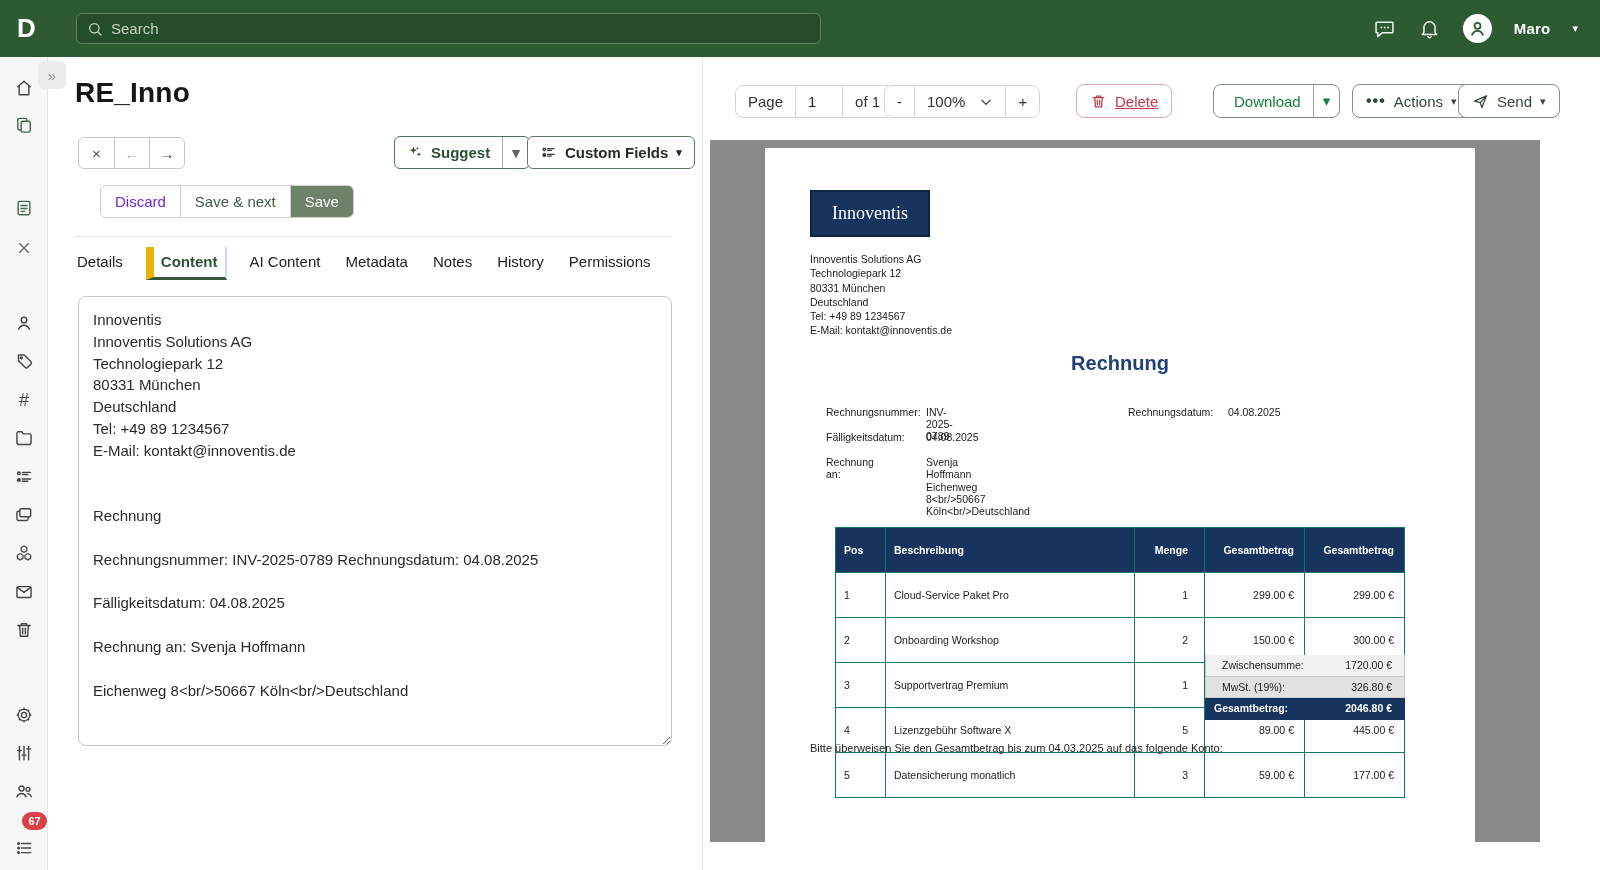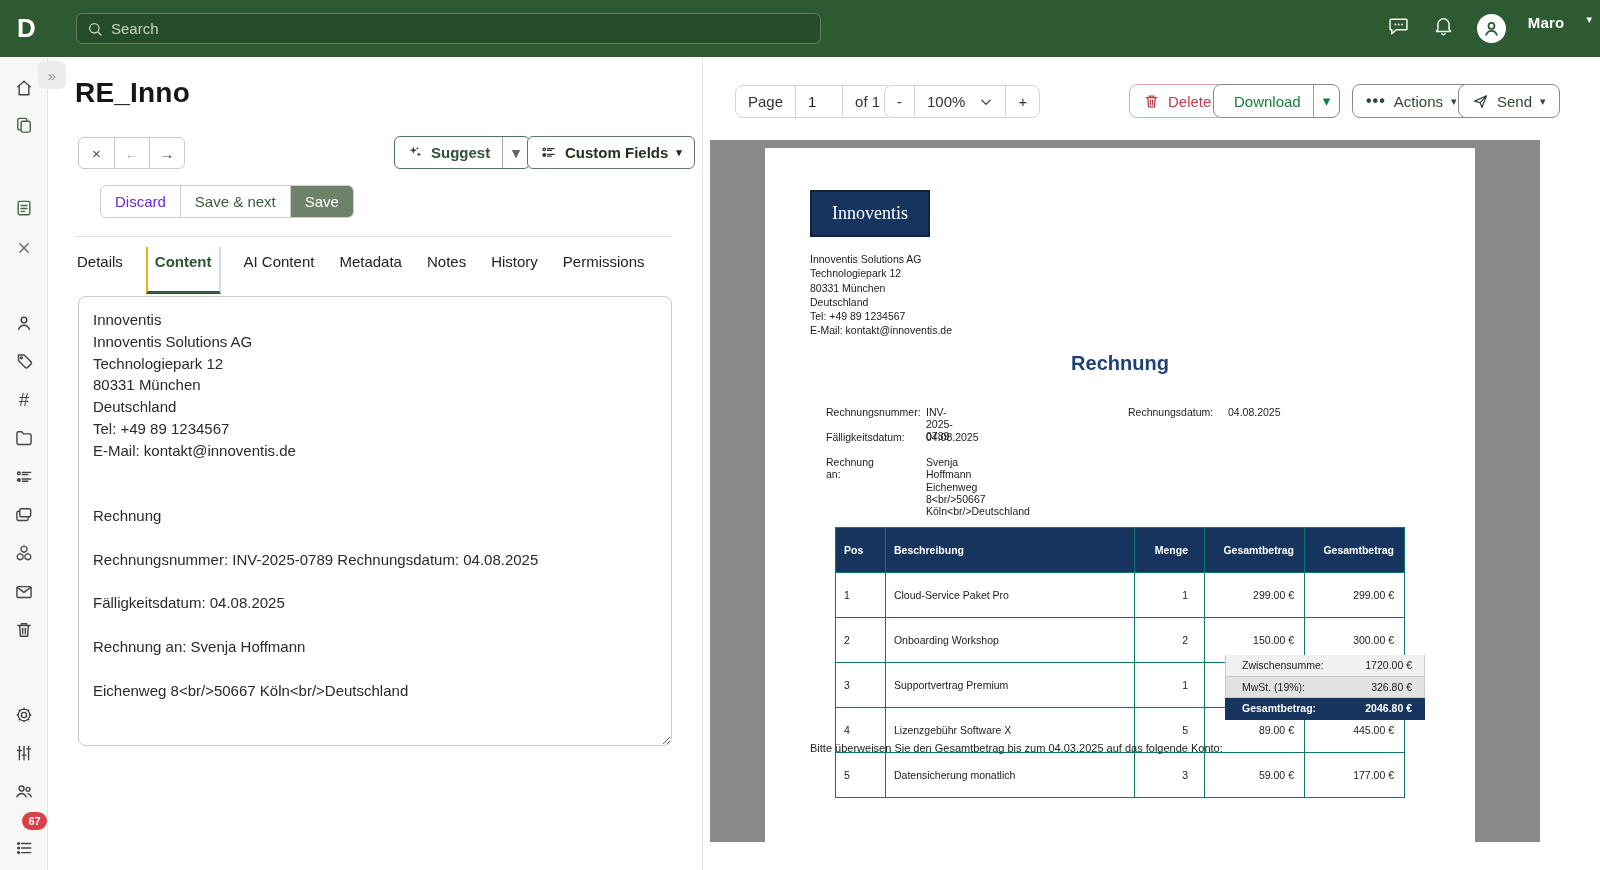--- a/index.html
+++ b/index.html
@@ -6,21 +6,21 @@
   html,body { width:1600px; height:870px; overflow:hidden; }
   body { font-family:"Liberation Sans", sans-serif; background:#fff; position:relative; }
 
   
   .topbar { position:absolute; left:0; top:0; width:1600px; height:57px; background:#2d5a30; display:flex; align-items:center; z-index:5; }
   .brand { width:26px; margin-left:17px; color:#fff; font-size:26px; font-weight:700; }
   .searchbox { margin-left:33px; width:745px; height:31px; border:1px solid #5b815d; border-radius:6px; background:rgba(0,0,0,0.14); display:flex; align-items:center; padding:0 10px; gap:8px; }
   .searchbox svg { width:16px; height:16px; color:#c4d2c4; flex:none; }
   .searchbox input { flex:1; background:transparent; border:none; outline:none; color:#e8efe8; font-size:15px; font-family:inherit; }
   .searchbox input::placeholder { color:#c4d2c4; }
-  .topbar-right { margin-left:auto; display:flex; align-items:flex-start; gap:22px; padding-right:8px; color:#fff; }
+  .topbar-right { margin-left:auto; display:flex; align-items:center; gap:22px; padding-right:22px; color:#fff; }
   .tb-ic { width:23px; height:23px; color:#eef4ee; cursor:pointer; }
   .avatar { width:29px; height:29px; border-radius:50%; background:#fff; display:flex; align-items:center; justify-content:center; }
   .avatar svg { width:21px; height:21px; color:#2d5a30; }
   .username { font-size:15px; font-weight:700; letter-spacing:.2px; }
   .caret { font-size:11px; line-height:1; }
 
   
   .rail { position:absolute; left:0; top:57px; width:48px; height:813px; background:#f7f7f5; border-right:1px solid #e5e5e3; z-index:4; }
   .rail-ic { position:absolute; left:14px; width:20px; height:20px; color:#454545; cursor:pointer; }
   .rail-ic.green { color:#3e6b44; }
@@ -67,21 +67,21 @@
   .save-group .part { display:flex; align-items:center; padding:0 14px; cursor:pointer; }
   .save-group .part + .part { border-left:1px solid #cdcdcb; }
   .save-group .discard { color:#6d28d9; }
   .save-group .savenext { color:#3e5c42; font-weight:500; }
   .save-group .save { background:#6d8269; color:#fff; font-weight:500; border-left:none; }
 
   .hdiv { position:absolute; left:27px; top:179px; width:597px; height:1px; background:#e2e2e0; }
 
   .tabs { position:absolute; left:27px; top:190px; display:flex; gap:21px; font-size:15px; color:#222; align-items:flex-start; }
   .tab { padding:6px 2px 9px 2px; cursor:pointer; }
-  .tab.active { color:#2e5233; font-weight:700; border-left:2px solid #eab308; border-right:2px solid #c7dcf6; border-bottom:3px solid #37573b; padding:6px 7px 21px 7px; }
+  .tab.active { color:#2e5233; font-weight:700; border-left:8px solid #eab308; border-right:2px solid #c7dcf6; border-bottom:3px solid #37573b; padding:6px 7px 7px 7px; }
 
   .content-area { position:absolute; left:30px; top:239px; width:594px; height:450px; border:1px solid #c8c8c6; border-radius:8px; padding:12px 14px; font-size:15px; line-height:21.8px; color:#2a2a2a; font-family:"Liberation Sans", sans-serif; resize:both; outline:none; }
 
   
   .viewer { position:absolute; left:662px; top:83px; width:830px; height:702px; background:#8a8a8a; overflow:hidden; }
   .page { position:absolute; left:55px; top:8px; width:710px; height:694px; background:#fff; color:#1b1b1b; }
 
   .doc-logo { position:absolute; left:45px; top:42px; width:120px; height:47px; background:#16345e; border:2px solid #0e2241; display:flex; align-items:center; justify-content:center; color:#fff; font-family:"Liberation Serif", serif; font-size:18px; }
   .sender { position:absolute; left:45px; top:104px; font-size:10.5px; line-height:14.3px; }
   .doc-title { position:absolute; left:0; top:204px; width:100%; text-align:center; color:#1e4076; font-size:20px; font-weight:600; }
@@ -92,25 +92,25 @@
   .meta-value2 { position:absolute; left:463px; }
 
   .inv-table { position:absolute; left:70px; top:379px; width:570px; border-collapse:collapse; font-size:10.5px; }
   .inv-table th, .inv-table td { border:1px solid #0f766e; height:27px; padding:16px; }
   .inv-table th { background:#16345e; color:#fff; font-weight:700; }
   .col-pos { width:50px; text-align:left; padding-left:8px !important; }
   .col-desc { width:250px; text-align:left; padding-left:8px !important; }
   .col-qty { width:70px; text-align:right; }
   .col-unit, .col-total { width:100px; text-align:right; padding-right:10px !important; }
 
-  .totals { position:absolute; left:460px; top:507px; width:200px; font-size:10.5px; }
+  .totals { position:absolute; left:440px; top:507px; width:200px; font-size:10.5px; }
   .tot-row { height:21.5px; display:flex; align-items:center; justify-content:space-between; padding:0 12px 0 16px; border:1px solid #c9c9c9; border-top:none; }
   .tot-row.sub { background:#f1f1f1; }
   .tot-row.tax { background:#e2e2e2; }
-  .tot-row.grand { background:#16345e; color:#fff; font-weight:700; border-color:#16345e; }
+  .tot-row.grand { background:#16345e; color:#fff; font-weight:700; border-color:#16345e;padding-left:8px; }
 
   .pay-note { position:absolute; left:45px; top:594px; font-size:11px; }
   .bank { position:absolute; left:45px; top:617px; font-size:10.5px; line-height:14.3px; }
 </style>
 </head>
 <body>
 
 <div class="topbar">
   <div class="brand">D</div>
   <div class="searchbox">
@@ -281,21 +281,21 @@
     <div class="seg">-</div>
     <div class="seg">
       <span>100%</span>
       <svg class="chev" viewBox="0 0 24 24" fill="none" stroke="currentColor" stroke-width="2.2" stroke-linecap="round" stroke-linejoin="round">
           <path d="M5 9l7 7 7-7"></path>
         </svg>
     </div>
     <div class="seg">+</div>
   </div>
 
-  <button class="btn btn-danger" style="left:1081px; top:27px;">
+  <button class="btn btn-danger" style="left:1028px; top:27px;text-decoration:underline;">
     <svg viewBox="0 0 24 24" fill="none" stroke="currentColor" stroke-width="1.8" stroke-linecap="round">
         <path d="M4.5 6.5h15"></path>
         <path d="M9 6.2V4.5h6v1.7"></path>
         <path d="M6.8 6.5l.9 13h8.6l.9-13"></path>
         <line x1="10.4" y1="10" x2="10.4" y2="16.5"></line>
         <line x1="13.6" y1="10" x2="13.6" y2="16.5"></line>
       </svg>
     <span>Delete</span>
   </button>
 

